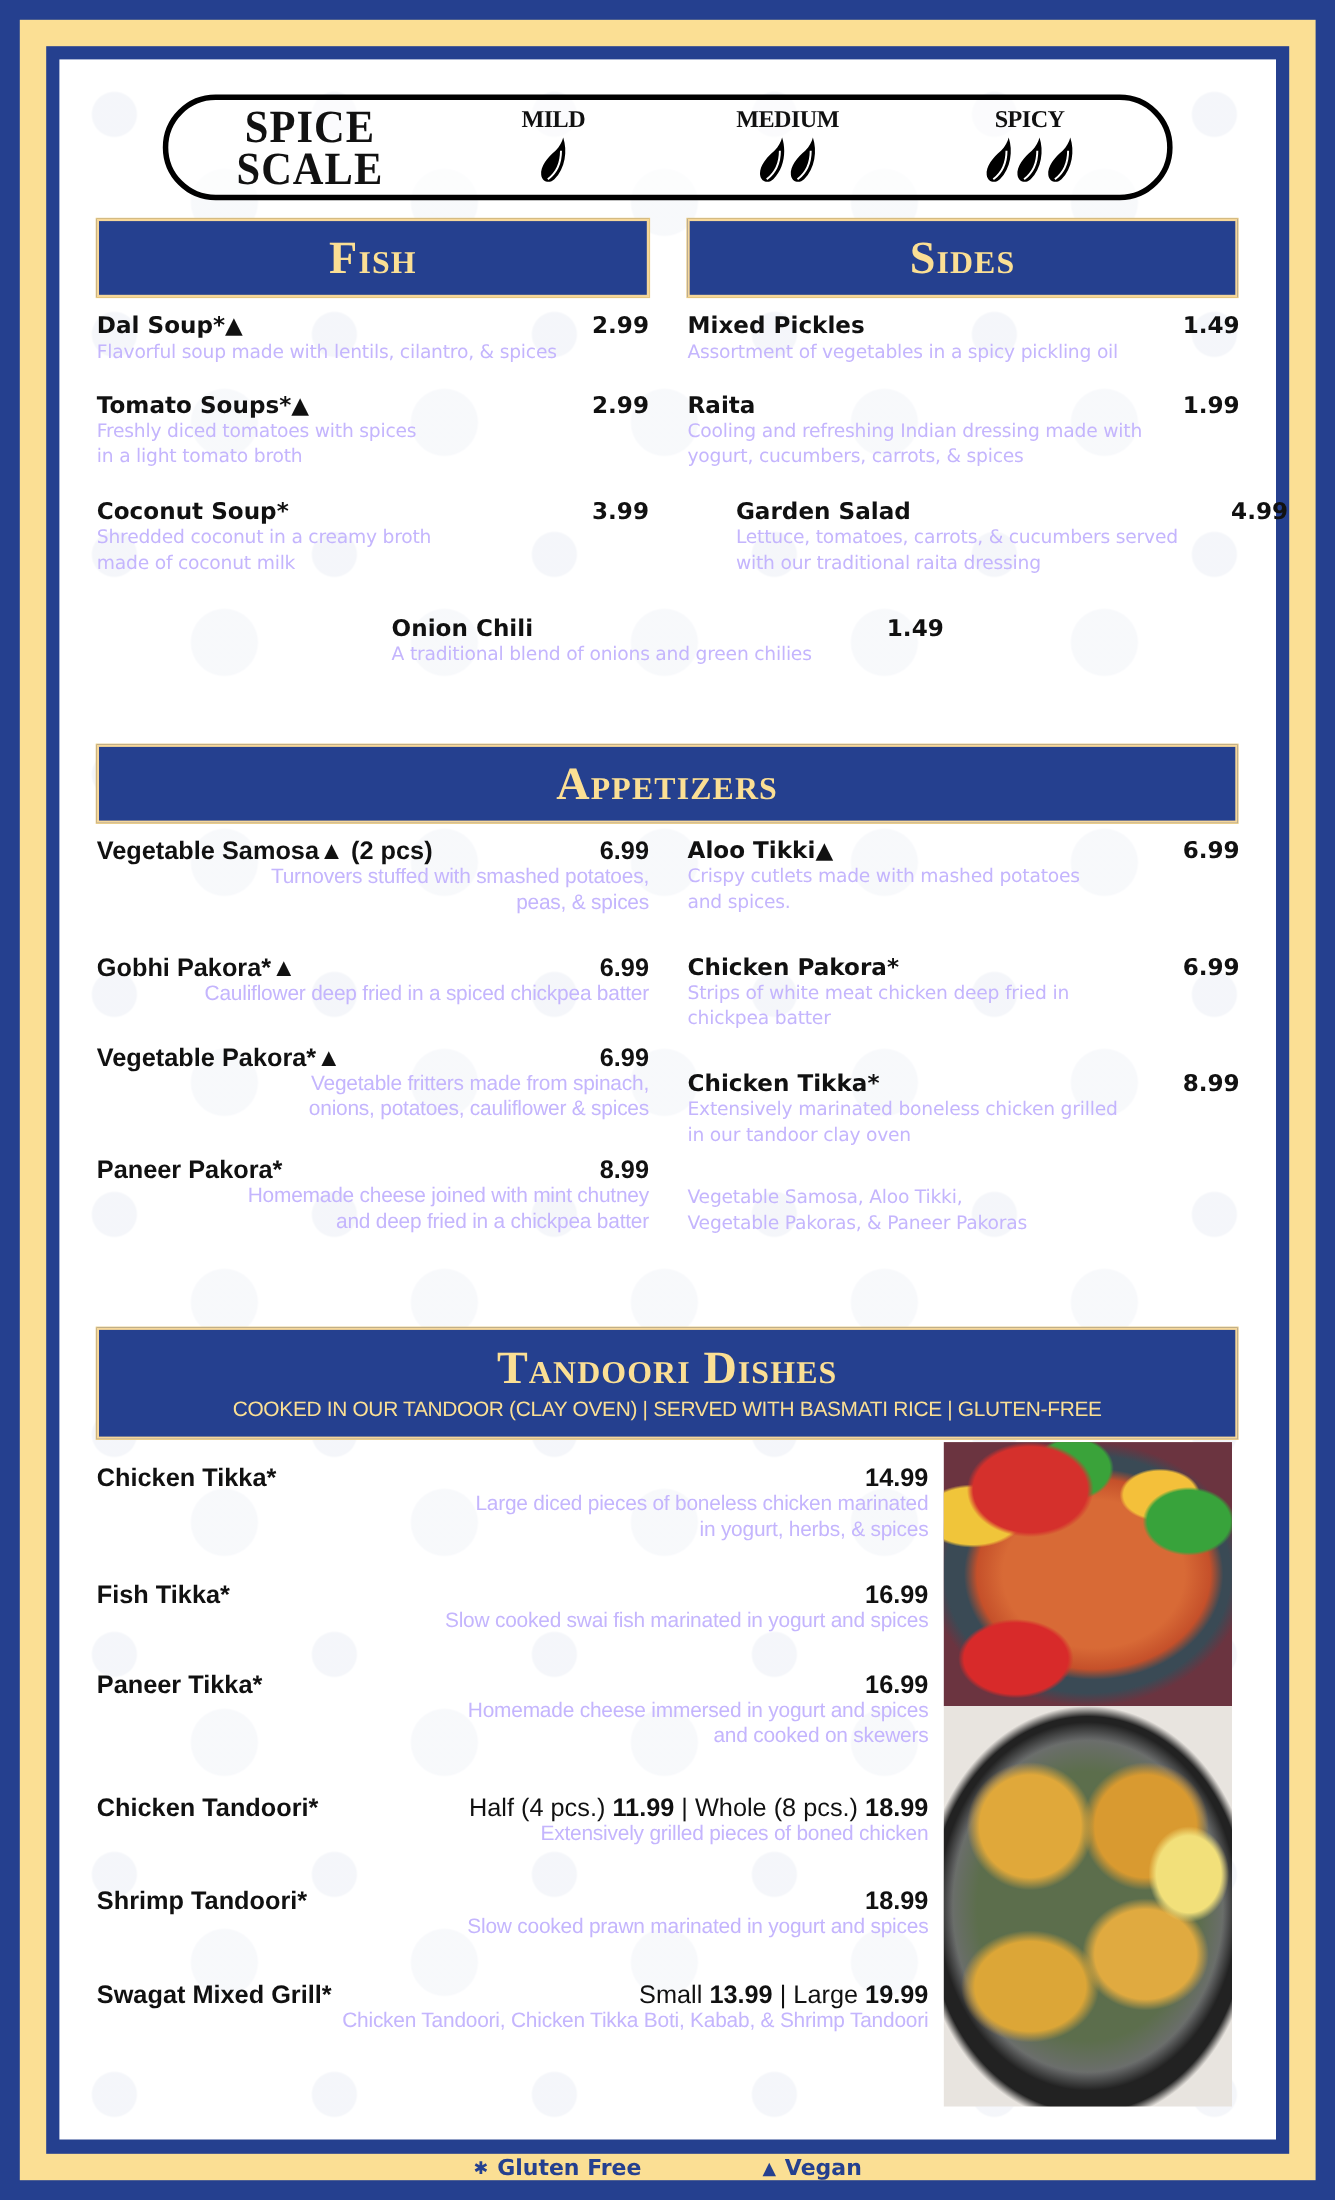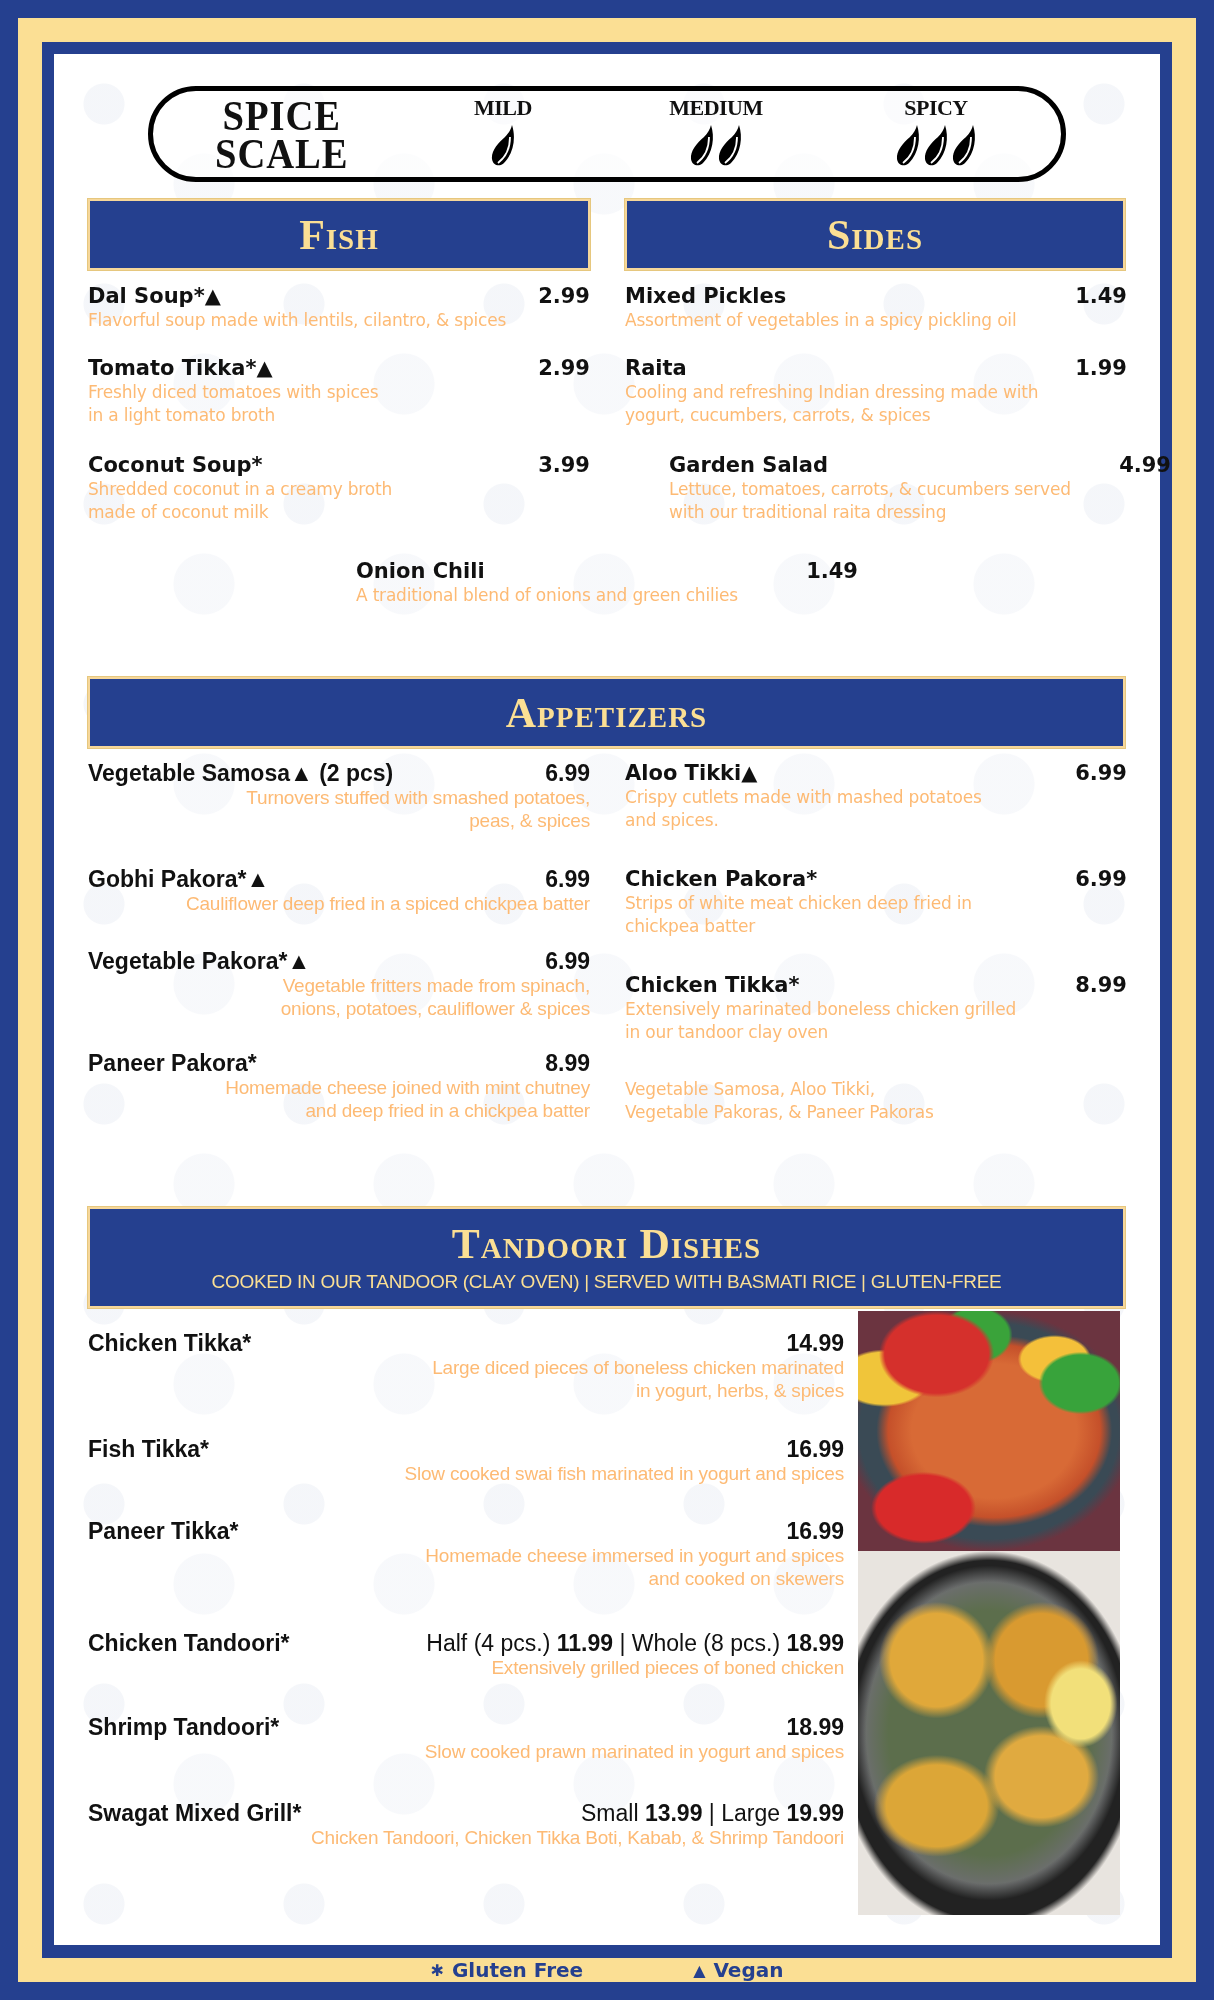--- a/index.html
+++ b/index.html
@@ -27,21 +27,21 @@
   
   .sec-header { position: absolute; background: #25408f; border: 2px solid #f6d79a; box-shadow: 0 0 0 1px #e6c77e; display: flex; flex-direction: column; align-items: center; justify-content: center; }
   .sec-title { font-family: "Liberation Serif", "DejaVu Serif", serif; font-weight: bold; color: #fbdf94; font-size: 42px; letter-spacing: 1px; font-variant: small-caps; line-height: 1; }
   .sec-sub { font-family: "Liberation Sans", sans-serif; color: #fbdf94; font-size: 19px; margin-top: 6px; letter-spacing: -0.3px; }
 
   
   .item { position: absolute; }
   .item .row { display: flex; justify-content: space-between; align-items: baseline; }
   .item .name { font-family: "DejaVu Sans", sans-serif; font-weight: bold; font-size: 21px; line-height: 26px; }
   .item .price { font-family: "DejaVu Sans", sans-serif; font-weight: bold; font-size: 21px; line-height: 26px; }
-  .item .desc { font-family: "DejaVu Sans", sans-serif; font-size: 17px; line-height: 23px; color: #fdba74; letter-spacing: -0.2px; }
+  .item .desc { font-family: "DejaVu Sans", sans-serif; font-size: 17px; line-height: 23px; color: #c4b5fd; letter-spacing: -0.2px; }
   .item .price .plain { font-weight: normal; }
   .cond .name, .cond .price, .cond .desc { font-family: "Liberation Sans", sans-serif; text-align: right; }
   .cond .name, .cond .price { font-size: 23px; }
   .cond .desc { font-size: 19px; }
 
   .photo { position: absolute; overflow: hidden; }
   .photo-chicken { left: 858px; top: 1311px; width: 262px; height: 240px; background:
       radial-gradient(ellipse 22% 18% at 30% 18%, #d5302c 0 90%, transparent 100%),
       radial-gradient(ellipse 14% 12% at 45% 10%, #3aa33a 0 90%, transparent 100%),
       radial-gradient(ellipse 16% 13% at 85% 30%, #38a33b 0 90%, transparent 100%),
@@ -136,21 +136,21 @@
 <div id="items">
     <div class="item" style="left: 88px; top: 283px; width: 502px;">
       <div class="row">
         <span class="name">Dal Soup*▲</span>
         <span class="price">2.99</span>
       </div>
       <div class="desc">Flavorful soup made with lentils, cilantro, &amp; spices</div>
     </div>
     <div class="item" style="left: 88px; top: 355px; width: 502px;">
       <div class="row">
-        <span class="name">Tomato Tikka*▲</span>
+        <span class="name">Tomato Soups*▲</span>
         <span class="price">2.99</span>
       </div>
       <div class="desc">Freshly diced tomatoes with spices</div>
       <div class="desc">in a light tomato broth</div>
     </div>
     <div class="item" style="left: 88px; top: 452px; width: 502px;">
       <div class="row">
         <span class="name">Coconut Soup*</span>
         <span class="price">3.99</span>
       </div>

